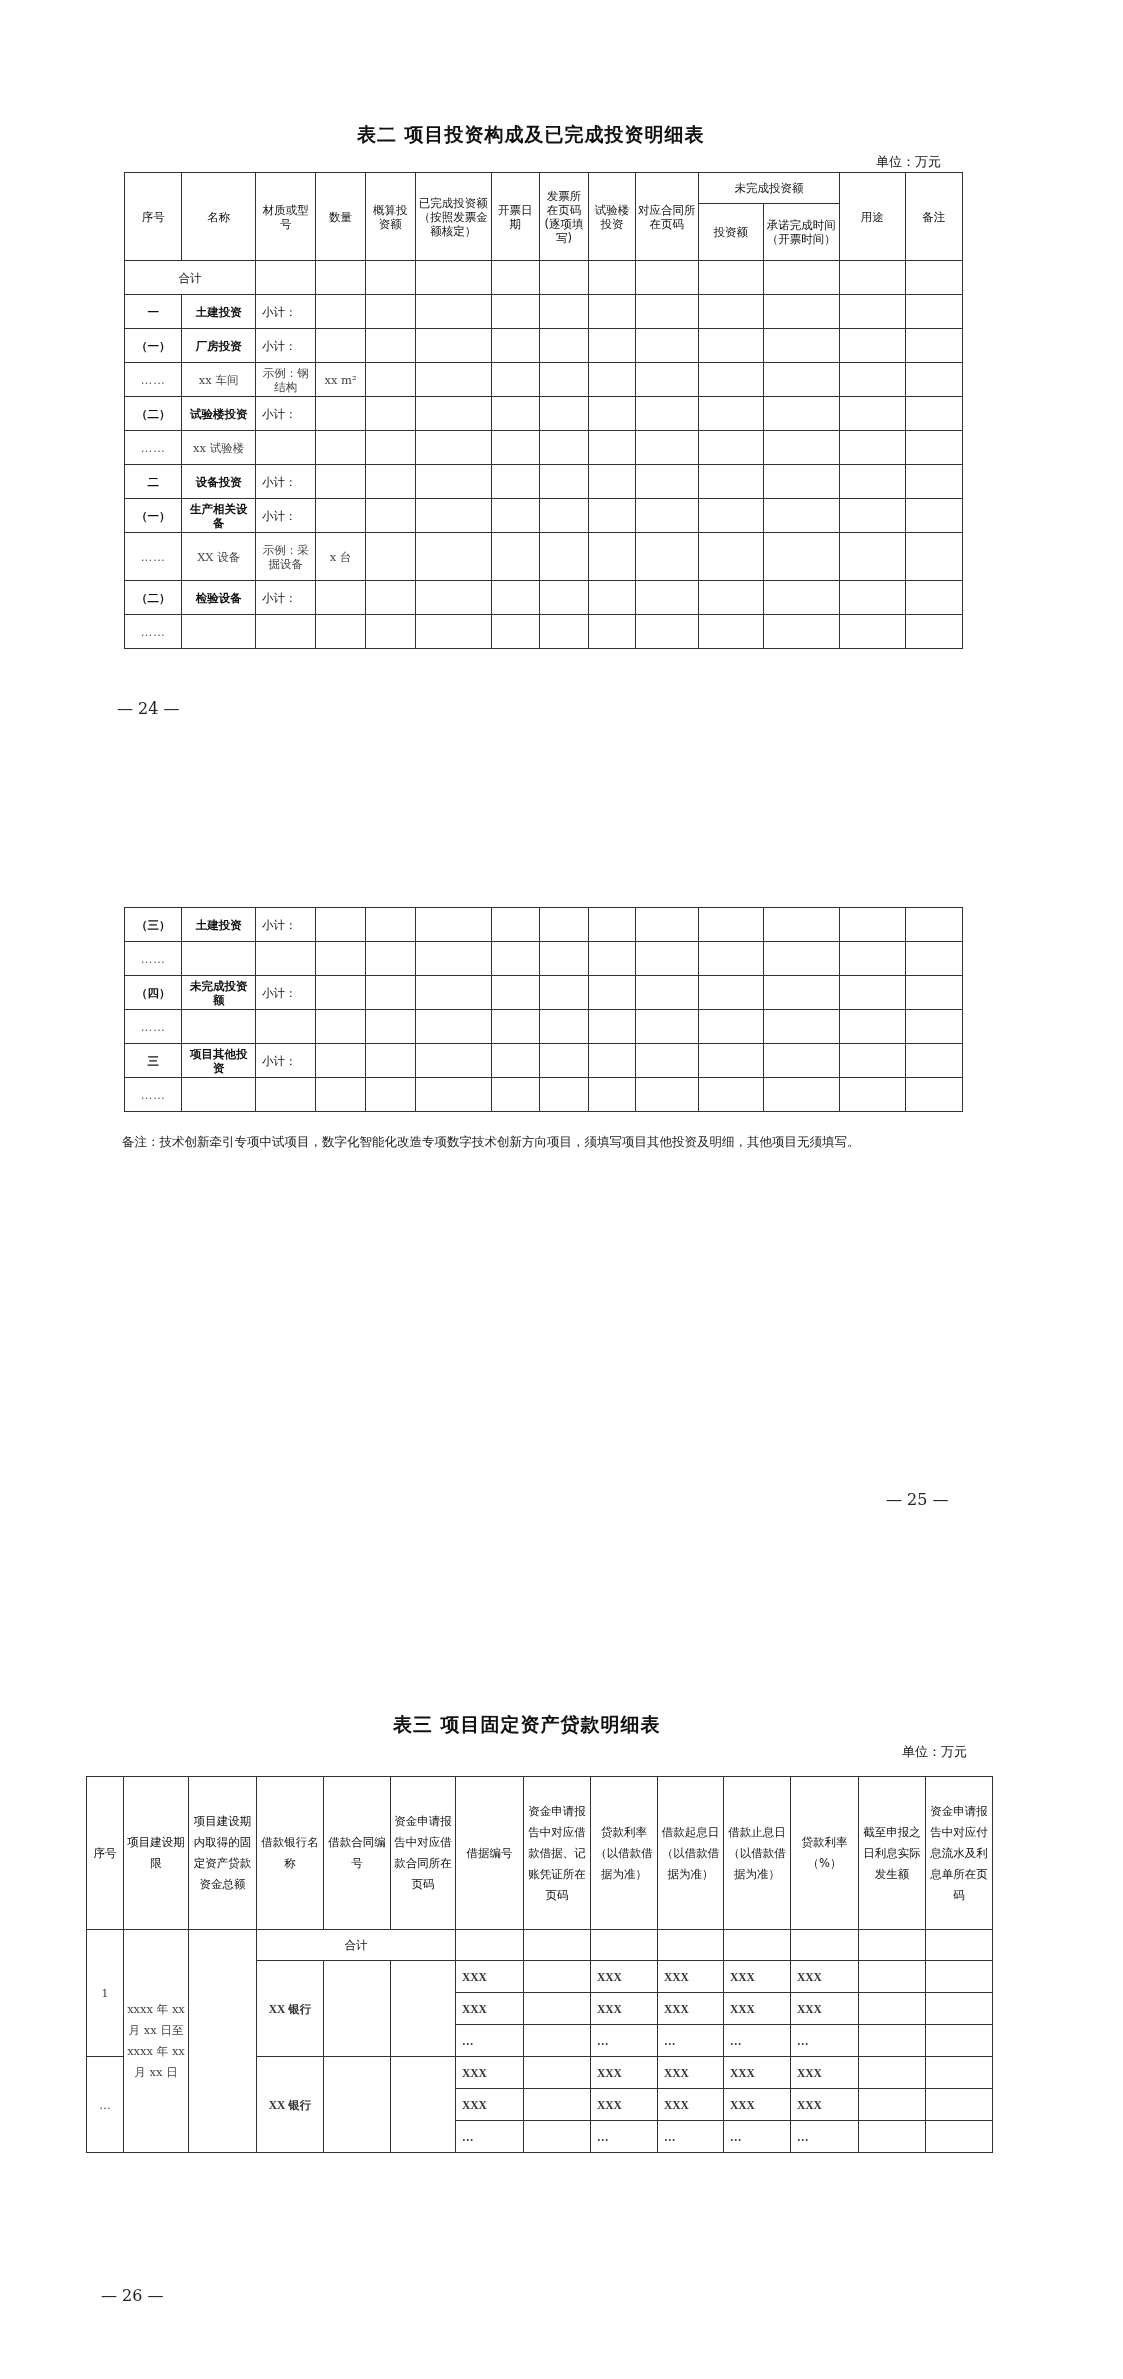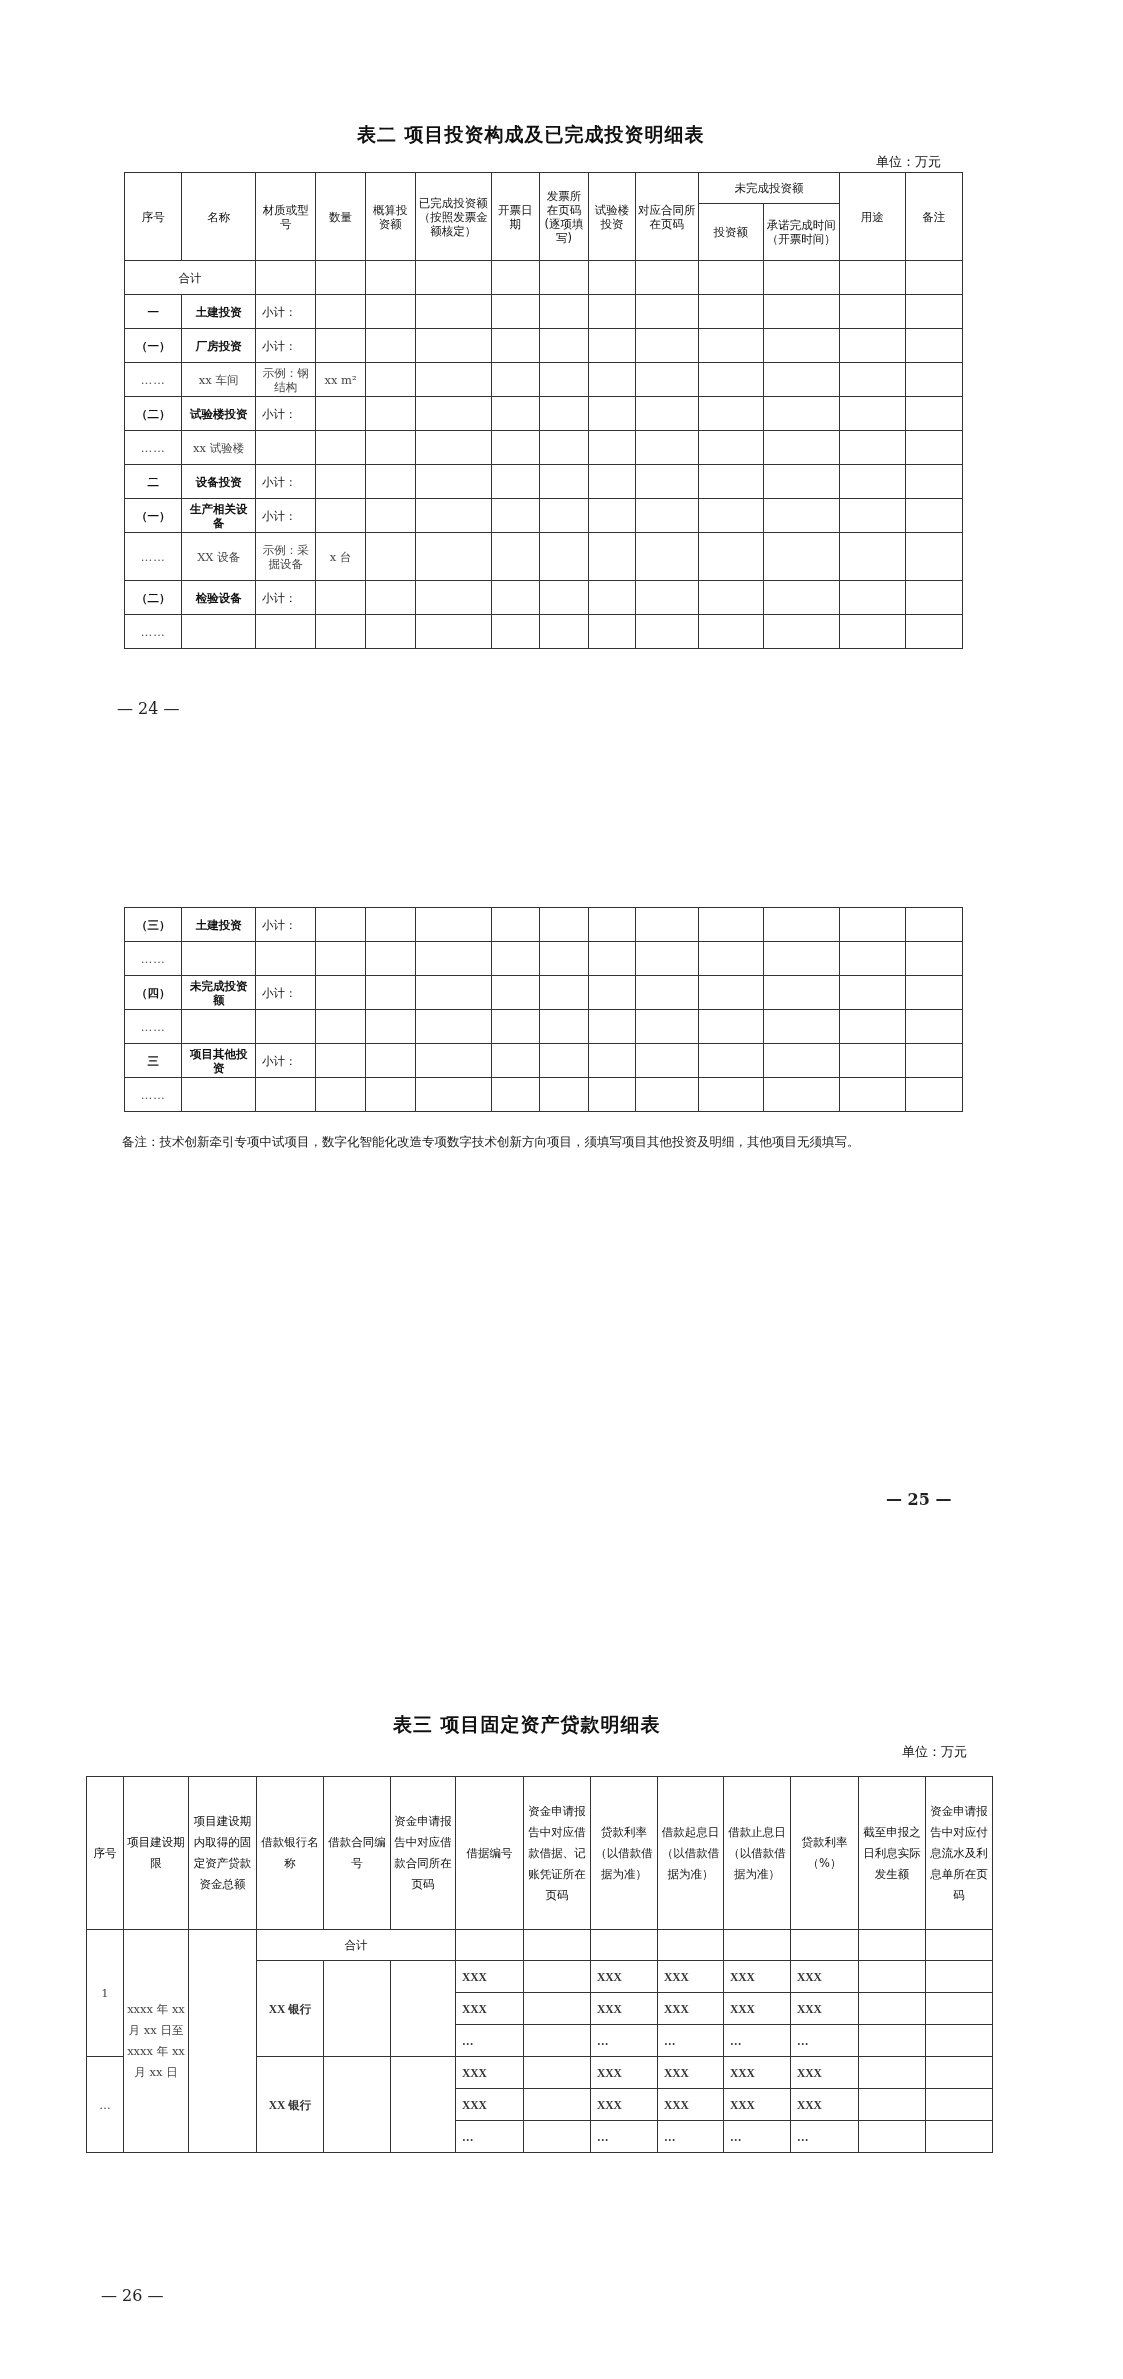--- a/index.html
+++ b/index.html
@@ -357,21 +357,21 @@
         <td></td>
         <td></td>
         <td></td>
         <td></td>
         <td></td>
       </tr>
     </tbody>
 </table>
 
 <div class="abs note" style="left:122px; top:1134px;text-align:right;">备注：技术创新牵引专项中试项目，数字化智能化改造专项数字技术创新方向项目，须填写项目其他投资及明细，其他项目无须填写。</div>
-<div class="abs pagenum" style="left:886px; top:1490px;font-weight:bold;">— 25 —</div>
+<div class="abs pagenum" style="left:886px; top:1490px;">— 25 —</div>
 
 <div class="abs title" style="left:393px; top:1712px;">表三  项目固定资产贷款明细表</div>
 <div class="abs unit" style="left:902px; top:1743px;">单位：万元</div>
 
 <table class="grid" style="left:86px; top:1776px; width:906px;">
   <colgroup>
     <col style="width:37px">
       <col style="width:65px">
       <col style="width:68px">
       <col style="width:67px">

